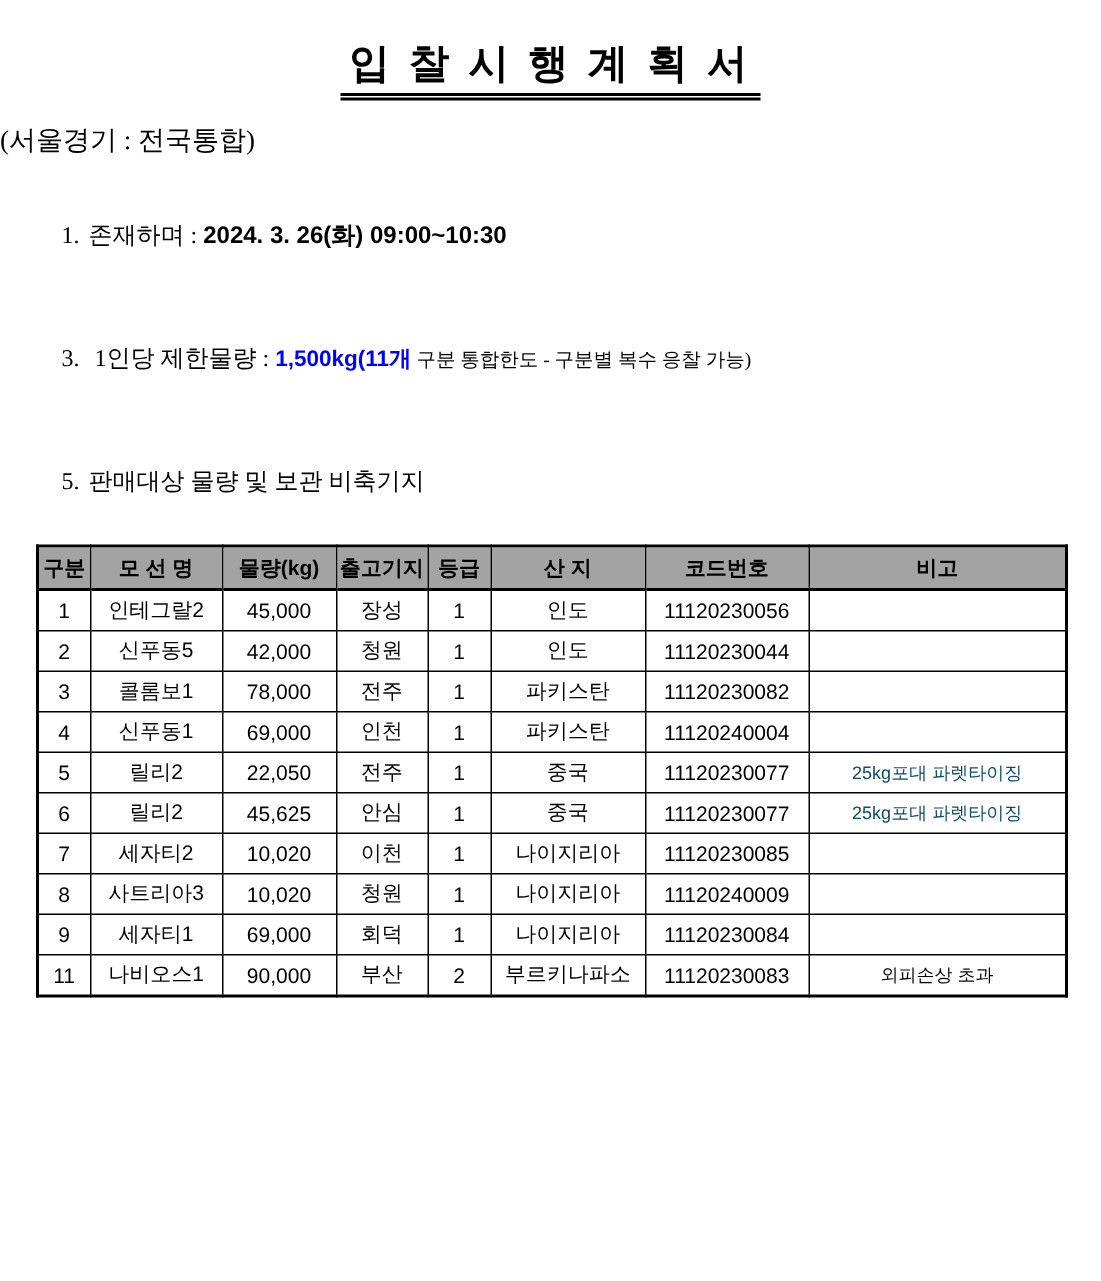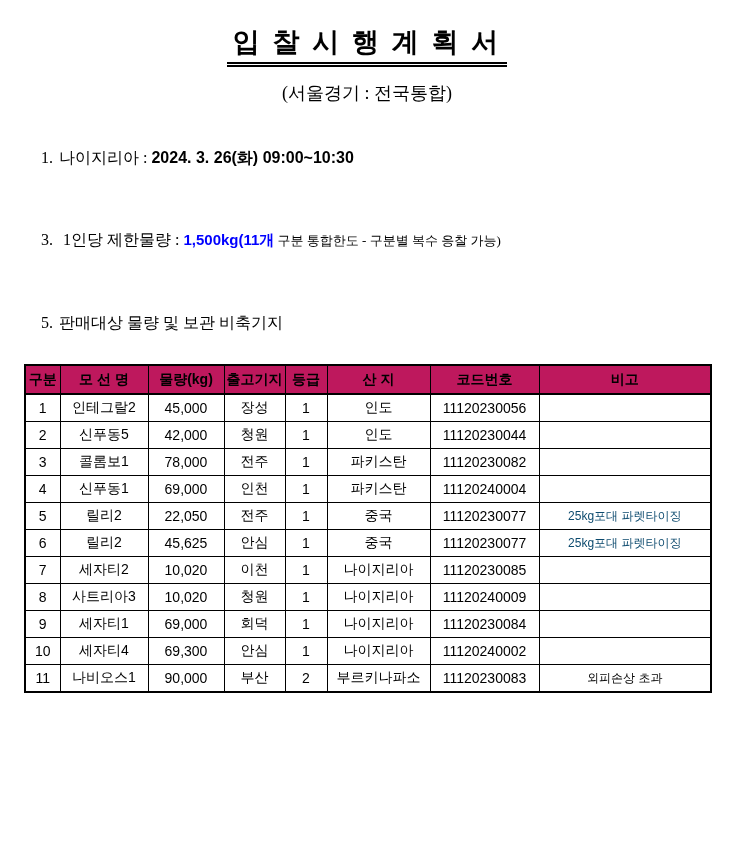--- a/index.html
+++ b/index.html
@@ -19,21 +19,21 @@
   .title {
     display: inline-block;
     font-size: 27px;
     font-weight: bold;
     letter-spacing: 3px;
     border-bottom: 5px double #000;
     padding: 0 6px 2px 6px;
     white-space: pre;
   }
   .subtitle {
-    text-align: center;
+    text-align: left;
     font-size: 18px;
     margin: 0 0 20px 0;
     white-space: pre;
   }
   
   .li {
     margin: 0 25px 16px 25px;
     font-size: 16px;
     line-height: 22px;
     white-space: pre-wrap;
@@ -55,41 +55,41 @@
   }
   table.cargo th, table.cargo td {
     border: 1px solid #000;
     text-align: center;
     padding: 0;
     height: 26px;
     overflow: hidden;
     white-space: pre;
   }
   table.cargo thead th {
-    background: #be185d;
+    background: #a3a3a3;
     font-weight: bold;
     border-bottom: 2px solid #000;
     height: 27px;
   }
   td.qty { text-align: right; padding-right: 9px; margin-top: 20px; }
   td.remark { font-size: 12px; }
   td.remark.red { color: #0c4a6e; border-radius: 12px; }
 </style>
 </head>
 <body>
 
 <div class="page">
 
   <div class="title-wrap">
     <span class="title">입 찰 시 행 계 획 서</span>
   </div>
   <div class="subtitle">(서울경기 : 전국통합)</div>
 
   <div class="li">
-    <span class="no">1.</span><span>나이지리아 : </span><span class="b">2024. 3. 26(화) 09:00~10:30</span>
+    <span class="no">1.</span><span>존재하며 : </span><span class="b">2024. 3. 26(화) 09:00~10:30</span>
   </div>
 
 
   <div class="li">
     <span class="no">3.</span><span> 1인당 제한물량 : </span><span class="blue">1,500kg(11개</span><span class="small"> 구분 통합한도 - 구분별 복수 응찰 가능)</span>
   </div>
 
 
   <div class="li item5">
     <span class="no">5.</span><span>판매대상 물량 및 보관 비축기지</span>
@@ -203,30 +203,20 @@
         <td>9</td>
         <td>세자티1</td>
         <td class="qty">69,000</td>
         <td>회덕</td>
         <td>1</td>
         <td>나이지리아</td>
         <td>11120230084</td>
         <td class="remark"></td>
       </tr>
       <tr>
-        <td>10</td>
-        <td>세자티4</td>
-        <td class="qty">69,300</td>
-        <td>안심</td>
-        <td>1</td>
-        <td>나이지리아</td>
-        <td>11120240002</td>
-        <td class="remark"></td>
-      </tr>
-      <tr>
         <td>11</td>
         <td>나비오스1</td>
         <td class="qty">90,000</td>
         <td>부산</td>
         <td>2</td>
         <td>부르키나파소</td>
         <td>11120230083</td>
         <td class="remark">외피손상 초과</td>
       </tr>
 

